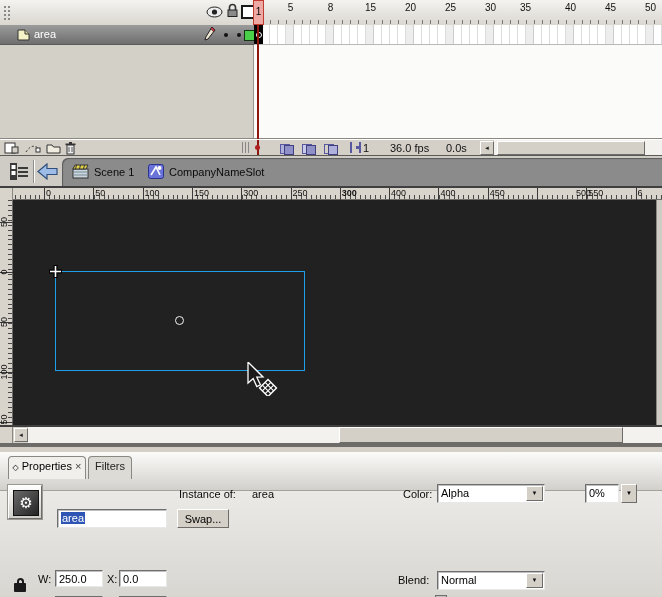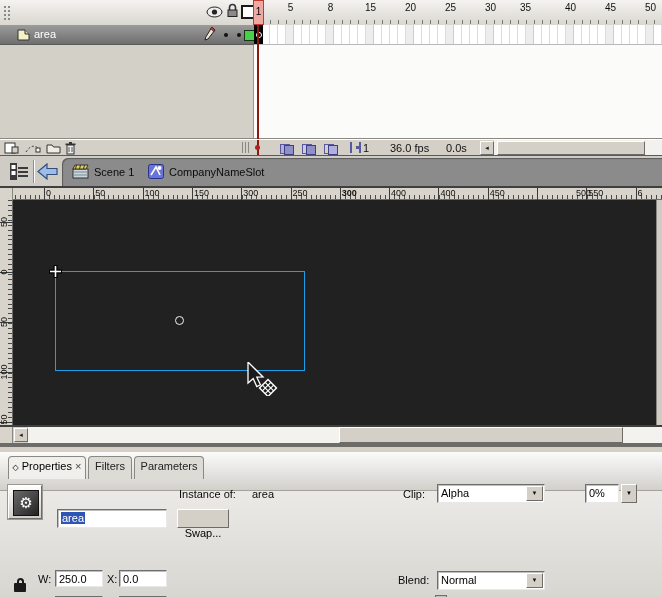--- a/index.html
+++ b/index.html
@@ -329,41 +329,38 @@
   <div class="abs" id="props">
     <div id="tab-row">
       <div class="tab tab-active" id="tab-properties">
         <span style="font-size:8px">◇</span>
         <span>Properties</span>
         <span style="color:#444">×</span>
       </div>
       <div class="tab tab-inactive" id="tab-filters">
         <span>Filters</span>
       </div>
-      <div class="tab tab-inactive" id="tab-parameters">
-        <span>Parameters</span>
-      </div>
     </div>
 
     <div id="props-body">
       <div id="sym-icon-btn">
         <div id="sym-icon">⚙</div>
       </div>
 
       <span class="plabel" style="left:179px;top:9px">Instance of:</span>
       <span class="plabel" style="left:252px;top:9px">area</span>
 
       <div class="field" style="left:57px;top:30px;width:110px;height:19px">
         <span id="name-sel">area</span>
       </div>
-      <div class="abs raised" style="left:177px;top:30px;width:52px;height:19px;text-align:center;padding-top:17px">
+      <div class="abs raised" style="left:177px;top:30px;width:52px;height:19px;text-align:center;padding-top:3px">
         <span>Swap...</span>
       </div>
 
-      <span class="plabel" style="left:403px;top:9px">Clip:</span>
+      <span class="plabel" style="left:403px;top:9px">Color:</span>
       <div class="field" style="left:437px;top:5px;width:108px;height:19px">
         <span>Alpha</span>
         <span class="combo-arrow">▼</span>
       </div>
       <div class="field" style="left:585px;top:5px;width:34px;height:19px">
         <span>0%</span>
       </div>
       <div class="abs raised" style="left:621px;top:5px;width:16px;height:19px;text-align:center;font-size:6px;line-height:17px">
         <span>▼</span>
       </div>

